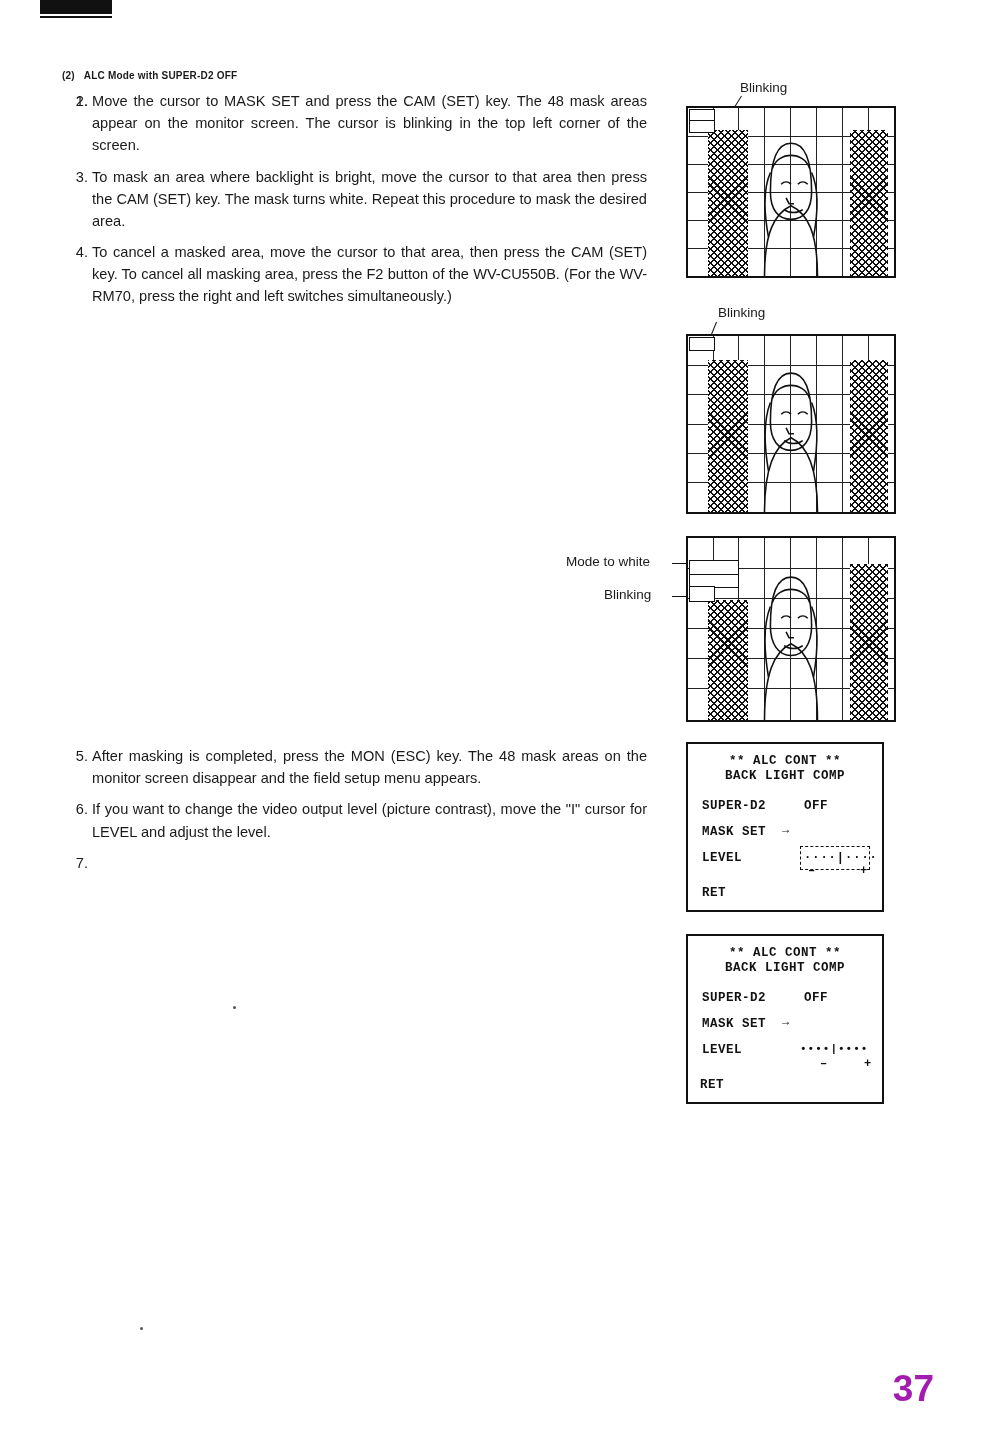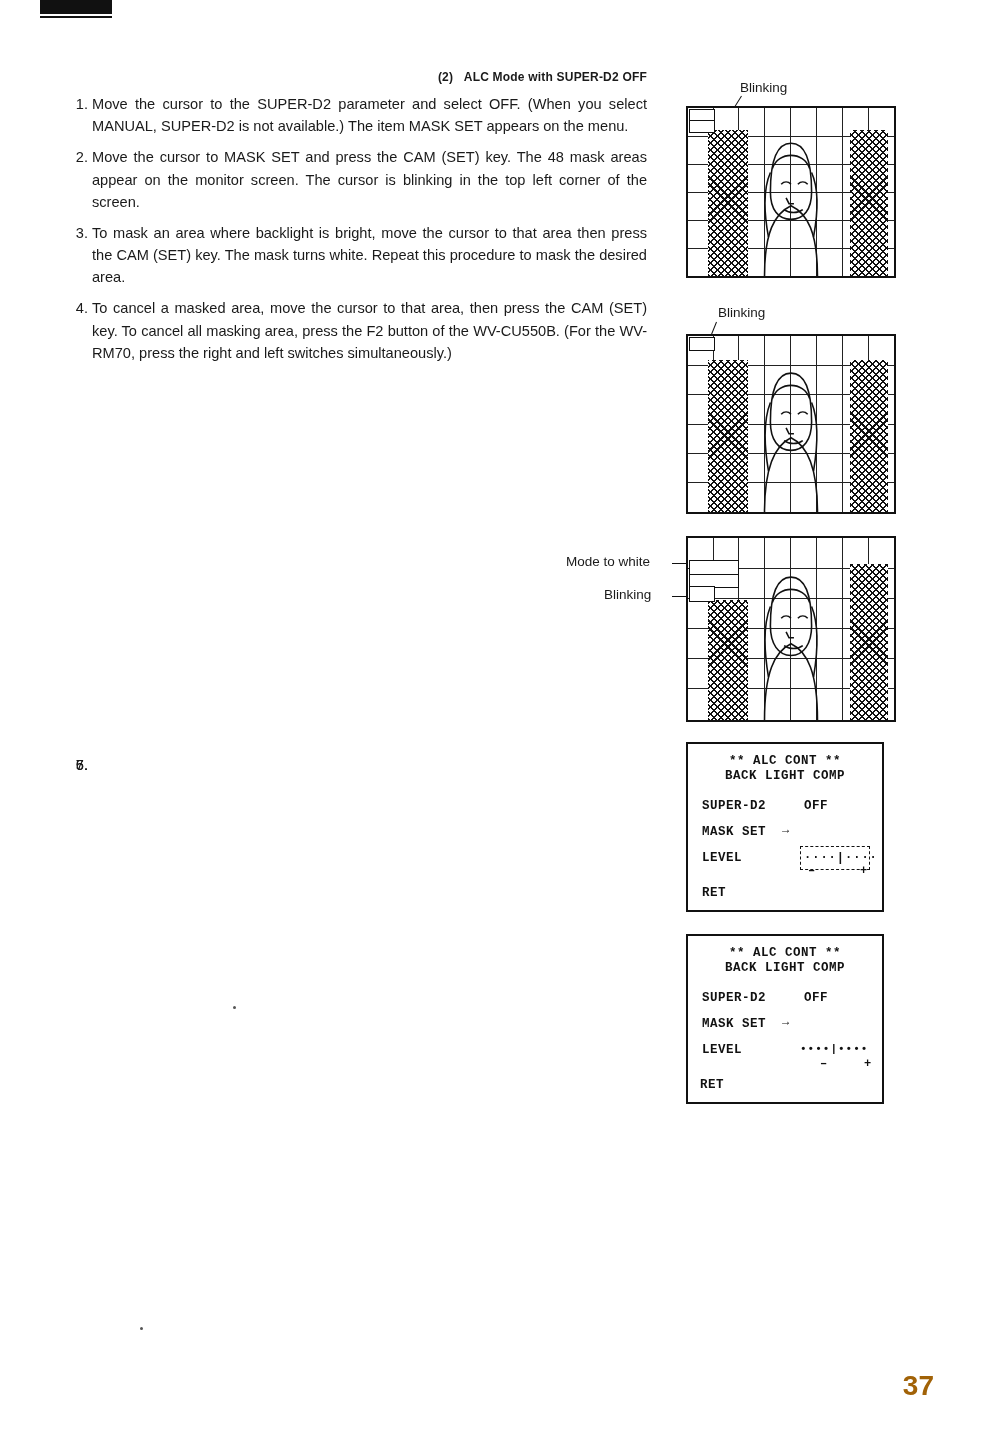--- a/index.html
+++ b/index.html
@@ -36,25 +36,24 @@
   }
 
   
   .text-col {
     position: absolute;
     left: 62px;
     top: 70px;
     width: 585px;
   }
   .section-title {
-    font-size: 12px;
+    font-size: 10px;
     font-weight: bold;
     letter-spacing: 0.2px;
-    margin: 0 0 9px 16px;
-    text-align: right;
+    margin: 0 0 9px 0;
   }
   .steps {
     margin: 0;
     padding: 0;
     list-style: none;
   }
   .step {
     position: relative;
     padding-left: 30px;
     margin-bottom: 9px;
@@ -156,25 +155,25 @@
   .level-bar { position: absolute; white-space: pre; letter-spacing: 1px; }
   .level-marks { position: absolute; font-size: 12px; letter-spacing: 1px; }
   .dashbox {
     position: absolute;
     border: 1px dashed #111;
   }
 
   .page-number {
     position: absolute;
     right: 48px;
-    bottom: 52px;
-    font-size: 28px;
+    bottom: 44px;
+    font-size: 37px;
     font-weight: bold;
     font-family: "Liberation Sans", sans-serif;
-    color: #a16207;
+    color: #a21caf;
   }
   .speck {
     position: absolute;
     width: 3px; height: 3px;
     background: #555;
     border-radius: 50%;
   }
 </style>
 </head>
 <body>
@@ -185,44 +184,45 @@
   <div class="corner-mark-rule"></div>
 
   <div class="text-col">
     <div class="section-title">
       <span>(2)</span>
       &nbsp;&nbsp;<span>ALC Mode with SUPER-D2 OFF</span>
     </div>
     <ol class="steps">
       <li class="step">
         <span class="num">1.</span>
-        <span>Move the cursor to the SUPER-D2 parameter and select OFF. (When you select MANUAL, SUPER-D2 is not available.) The item MASK SET appears on the menu.</span>
       </li>
       <li class="step">
         <span class="num">2.</span>
         <span>Move the cursor to MASK SET and press the CAM (SET) key. The 48 mask areas appear on the monitor screen. The cursor is blinking in the top left corner of the screen.</span>
       </li>
       <li class="step">
         <span class="num">3.</span>
         <span>To mask an area where backlight is bright, move the cursor to that area then press the CAM (SET) key. The mask turns white. Repeat this procedure to mask the desired area.</span>
       </li>
       <li class="step">
         <span class="num">4.</span>
         <span>To cancel a masked area, move the cursor to that area, then press the CAM (SET) key. To cancel all masking area, press the F2 button of the WV-CU550B. (For the WV-RM70, press the right and left switches simultaneously.)</span>
       </li>
     </ol>
   </div>
 
   <div class="steps-lower">
     <ol class="steps">
       <li class="step">
         <span class="num">5.</span>
+        <span>After masking is completed, press the MON (ESC) key. The 48 mask areas on the monitor screen disappear and the field setup menu appears.</span>
       </li>
       <li class="step">
         <span class="num">6.</span>
+        <span>If you want to change the video output level (picture contrast), move the "I" cursor for LEVEL and adjust the level.</span>
       </li>
       <li class="step">
         <span class="num">7.</span>
       </li>
     </ol>
   </div>
 
   <div class="callout" style="left:740px; top:80px;">
     <span>Blinking</span>
   </div>

